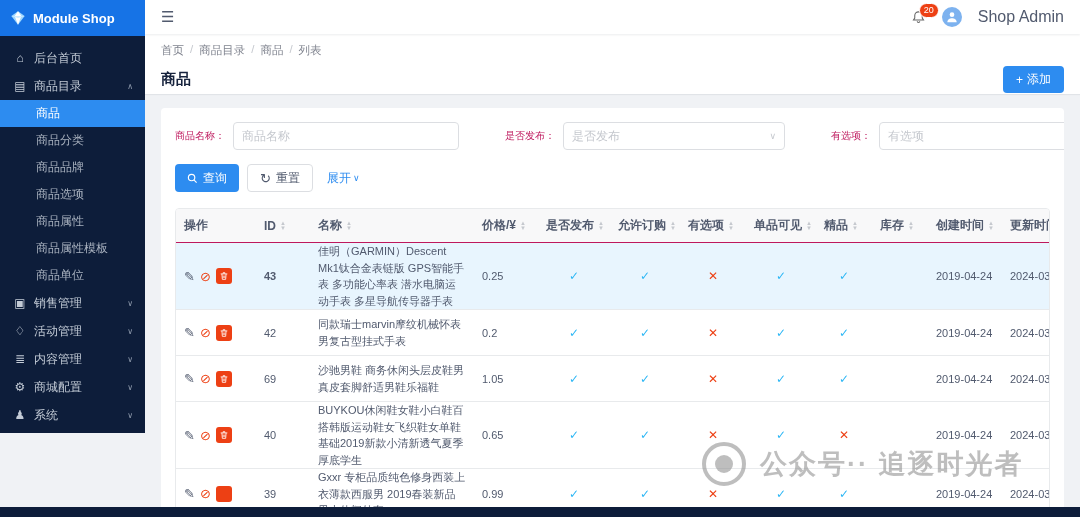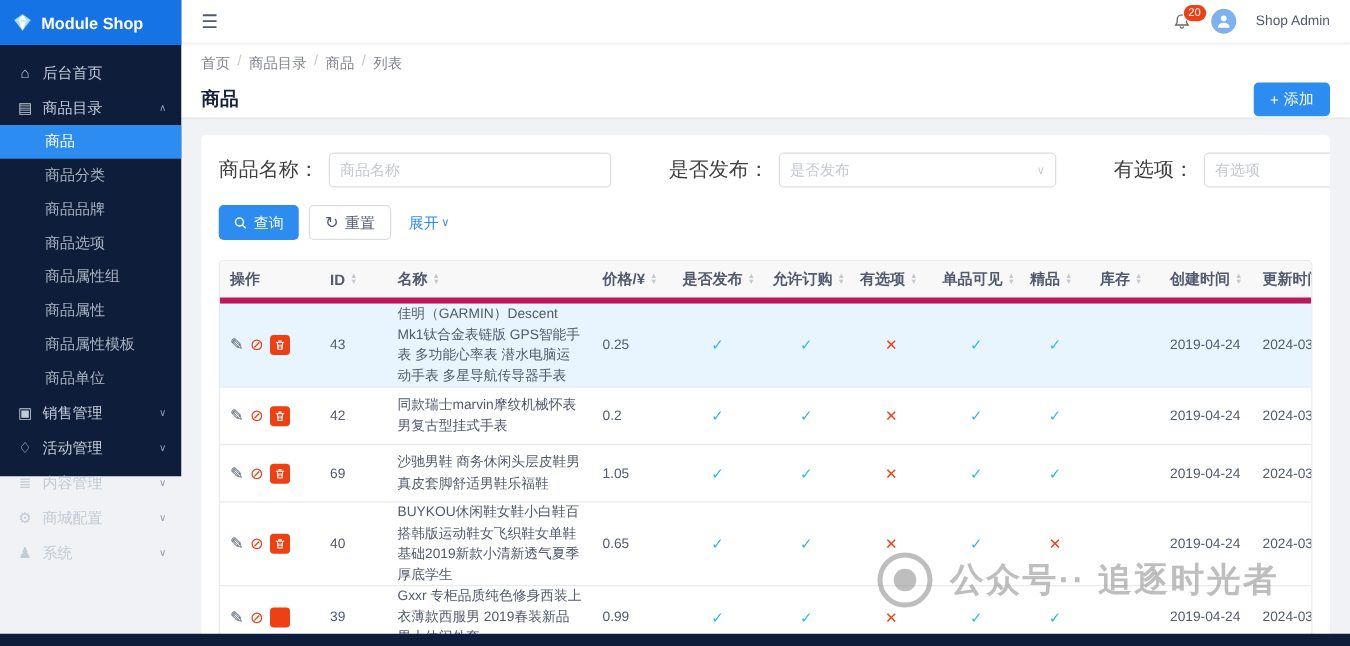--- a/index.html
+++ b/index.html
@@ -1,68 +1,68 @@
 <!DOCTYPE html>
 <html><head>
 <meta charset="utf-8">
 <style>
   *{margin:0;padding:0;box-sizing:border-box;}
   html,body{width:1080px;height:517px;overflow:hidden;}
   body{font-family:"Liberation Sans","DejaVu Sans",sans-serif;background:#f0f2f5;position:relative;font-size:12px;color:#515a6e;}
 
   
-  .sidebar{position:absolute;left:0;top:0;width:145px;height:381px;background:#0d1d3a;z-index:10;}
+  .sidebar{position:absolute;left:0;top:0;width:145px;height:433px;background:#0d1d3a;z-index:10;}
   .logo{height:36px;background:#1673e6;display:flex;align-items:center;padding:0 10px;gap:7px;cursor:pointer;}
   .logo-text{color:#fff;font-weight:bold;font-size:13px;}
   .menu{padding-top:8px;}
   .menu-item{display:flex;align-items:center;height:28px;padding:0 12px;color:#c3cbd6;font-size:12px;cursor:pointer;}
   .menu-icon{width:16px;margin-right:6px;font-size:12px;text-align:center;}
   .menu-caret{margin-left:auto;font-size:8px;color:#8f9bad;}
   .submenu-item{height:27px;display:flex;align-items:center;padding-left:36px;color:#a9b2bf;font-size:12px;cursor:pointer;}
   .submenu-item.active{background:#2d8cf0;color:#fff;}
 
   
   .topbar{position:absolute;left:145px;top:0;right:0;height:34px;background:#fff;display:flex;align-items:center;padding:0 16px;box-shadow:0 1px 2px rgba(0,21,41,.08);z-index:9;}
   .collapse-icon{font-size:15px;color:#515a6e;cursor:pointer;}
   .topbar-right{margin-left:auto;display:flex;align-items:center;gap:16px;}
   .bell-wrap{position:relative;cursor:pointer;display:flex;}
   .badge{position:absolute;top:-7px;left:8px;background:#ed4014;color:#fff;font-size:9px;line-height:1;padding:2px 4px;border-radius:8px;border:1px solid #fff;}
   .avatar{width:20px;height:20px;border-radius:50%;background:#7db2ef;display:flex;align-items:center;justify-content:center;cursor:pointer;overflow:hidden;}
-  .username{font-size:11px;color:#515a6e;}
+  .username{font-size:16px;color:#515a6e;}
 
   
   .content-header{position:absolute;left:145px;top:34px;right:0;height:60px;background:#fff;padding:9px 16px 0;box-shadow:0 1px 1px rgba(0,21,41,.06);z-index:5;}
   .breadcrumb{font-size:11.5px;color:#80848f;display:flex;gap:6px;}
   .bc-item{cursor:pointer;}
   .bc-sep{color:#c5c8ce;}
   .title-row{display:flex;align-items:center;justify-content:space-between;margin-top:8px;}
   .page-title{font-size:15px;font-weight:bold;color:#17233d;}
   .add-btn{background:#2d8cf0;color:#fff;border:none;border-radius:4px;padding:5px 13px;font-size:12px;cursor:pointer;display:flex;align-items:center;gap:4px;font-family:inherit;}
 
   
   .card{position:absolute;left:161px;right:16px;top:108px;bottom:0;background:#fff;border-radius:4px;padding:14px;overflow:hidden;z-index:4;}
   .filters{display:flex;align-items:center;}
   .filter-group{display:flex;align-items:center;margin-right:46px;}
-  .filter-label{font-size:16px;color:#404040;margin-right:8px;white-space:nowrap;}
+  .filter-label{font-size:10px;color:#be185d;margin-right:8px;white-space:nowrap;}
   .text-input{width:226px;height:28px;border:1px solid #dcdee2;border-radius:4px;padding:0 8px;font-size:12px;color:#515a6e;outline:none;font-family:inherit;}
   .text-input::placeholder{color:#c5c8ce;}
   .select-box{width:222px;height:28px;border:1px solid #dcdee2;border-radius:4px;padding:0 24px 0 8px;display:flex;align-items:center;position:relative;cursor:pointer;background:#fff;}
   .select-placeholder{color:#c5c8ce;font-size:12px;}
   .select-caret{position:absolute;right:8px;color:#c5c8ce;font-size:9px;}
 
   .actions-row{display:flex;margin-top:14px;gap:8px;}
   .btn-primary{background:#2d8cf0;color:#fff;border:none;border-radius:4px;height:28px;padding:0 12px;font-size:12px;display:flex;align-items:center;gap:5px;cursor:pointer;font-family:inherit;}
   .btn-default{background:#fff;color:#515a6e;border:1px solid #dcdee2;border-radius:4px;height:28px;padding:0 12px;font-size:12px;display:flex;align-items:center;gap:5px;cursor:pointer;font-family:inherit;}
   .refresh-glyph{font-size:13px;color:#515a6e;}
   .expand-link{color:#2d8cf0;font-size:12px;cursor:pointer;margin-left:6px;display:flex;align-items:center;gap:2px;}
   .expand-caret{font-size:9px;}
 
   
   .table{margin-top:16px;border:1px solid #e8eaec;border-radius:4px 4px 0 0;overflow:hidden;}
-  .thead{display:flex;background:#f8f8f9;border-bottom:5px solid #be185d;height:34px;align-items:center;}
+  .thead{display:flex;background:#f8f8f9;border-bottom:1px solid #be185d;height:34px;align-items:center;}
   .th{display:flex;align-items:center;padding:0 8px;font-weight:bold;color:#515a6e;font-size:12px;flex:none;overflow:hidden;white-space:nowrap;}
   .sorter{display:inline-flex;flex-direction:column;margin-left:4px;line-height:0;cursor:pointer;}
   .car{font-size:6px;color:#c5c8ce;font-style:normal;line-height:5px;}
   .tr{display:flex;border-bottom:1px solid #e8eaec;min-height:46px;}
   .tr-hl{background:#e8f5fe;}
   .td{padding:0 8px;display:flex;align-items:center;font-size:11px;color:#515a6e;flex:none;overflow:hidden;}
   .td-name{line-height:1.5;}
   .td-bool{justify-content:center;font-size:12px;}
   .check{color:#2db7f5;}
   .cross{color:#ed4014;font-weight:bold;}
@@ -99,21 +99,20 @@
       </div>
       <div class="menu-item">
         <span class="menu-icon">▤</span>
         <span class="menu-label">商品目录</span>
         <span class="menu-caret">∧</span>
       </div>
       <div class="submenu-item active">商品</div>
       <div class="submenu-item">商品分类</div>
       <div class="submenu-item">商品品牌</div>
       <div class="submenu-item">商品选项</div>
-      <div class="submenu-item">商品属性组</div>
       <div class="submenu-item">商品属性</div>
       <div class="submenu-item">商品属性模板</div>
       <div class="submenu-item">商品单位</div>
       <div class="menu-item">
         <span class="menu-icon">▣</span>
         <span class="menu-label">销售管理</span>
         <span class="menu-caret">∨</span>
       </div>
       <div class="menu-item">
         <span class="menu-icon">♢</span>
@@ -305,21 +304,21 @@
         <div class="tr tr-hl">
           <div class="td td-actions" style="width: 80px;">
             <span class="act-edit">✎</span>
             <span class="act-ban">⊘</span>
             <span class="act-del">
               <svg width="10" height="10" viewBox="0 0 24 24">
                 <path d="M4 7h16M10 7V4h4v3M7 7l1 13h8l1-13M10 11v6M14 11v6" fill="none" stroke="#fff" stroke-width="2"></path>
               </svg>
             </span>
           </div>
-          <div class="td" style="width: 54px;">43</div>
+          <div class="td" style="width: 54px; font-weight: bold;">43</div>
           <div class="td td-name" style="width: 164px;">佳明（GARMIN）Descent Mk1钛合金表链版 GPS智能手表 多功能心率表 潜水电脑运动手表 多星导航传导器手表</div>
           <div class="td" style="width: 64px;">0.25</div>
           <div class="td td-bool" style="width: 72px;">
             <span class="check">✓</span>
           </div>
           <div class="td td-bool" style="width: 70px;">
             <span class="check">✓</span>
           </div>
           <div class="td td-bool" style="width: 66px;">
             <span class="cross">✕</span>

